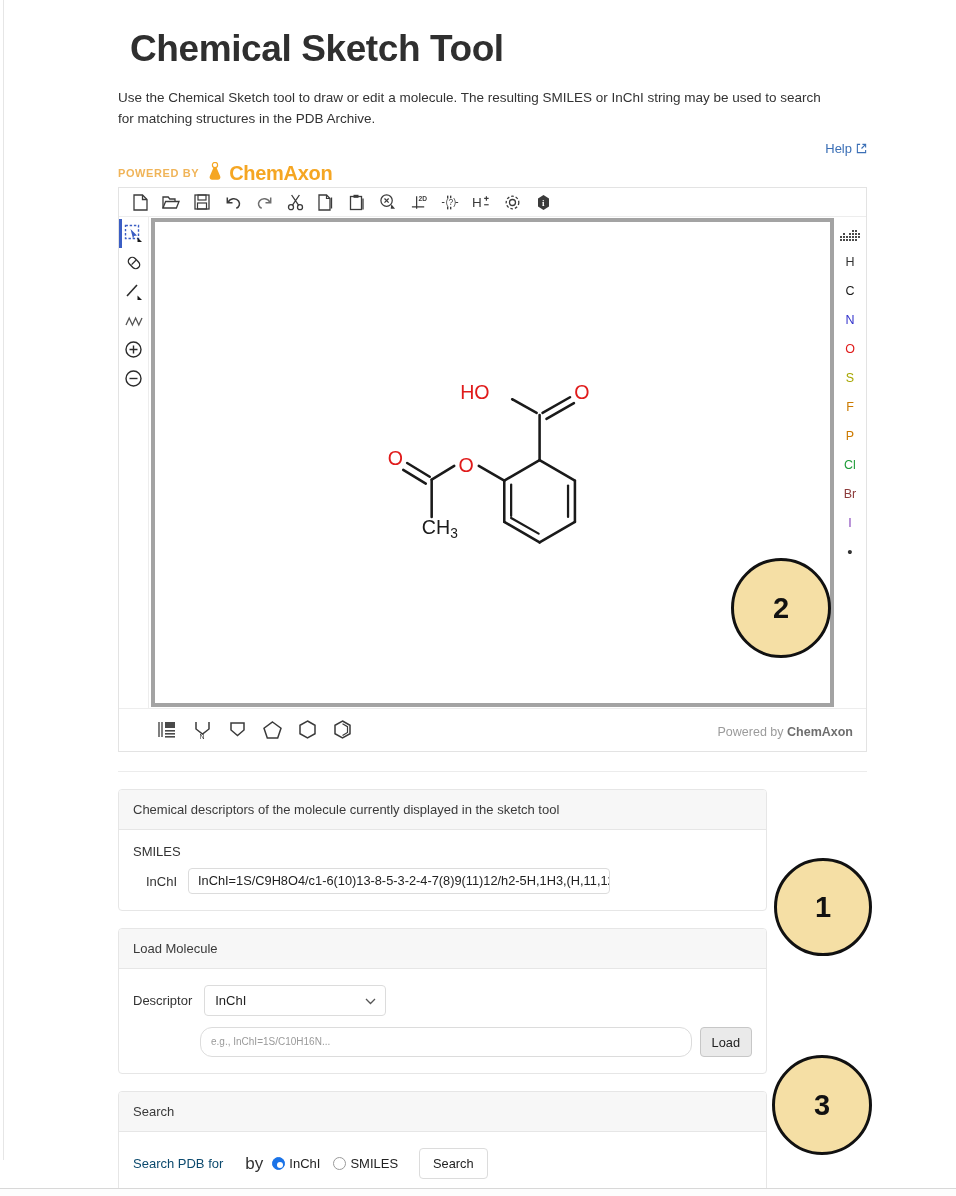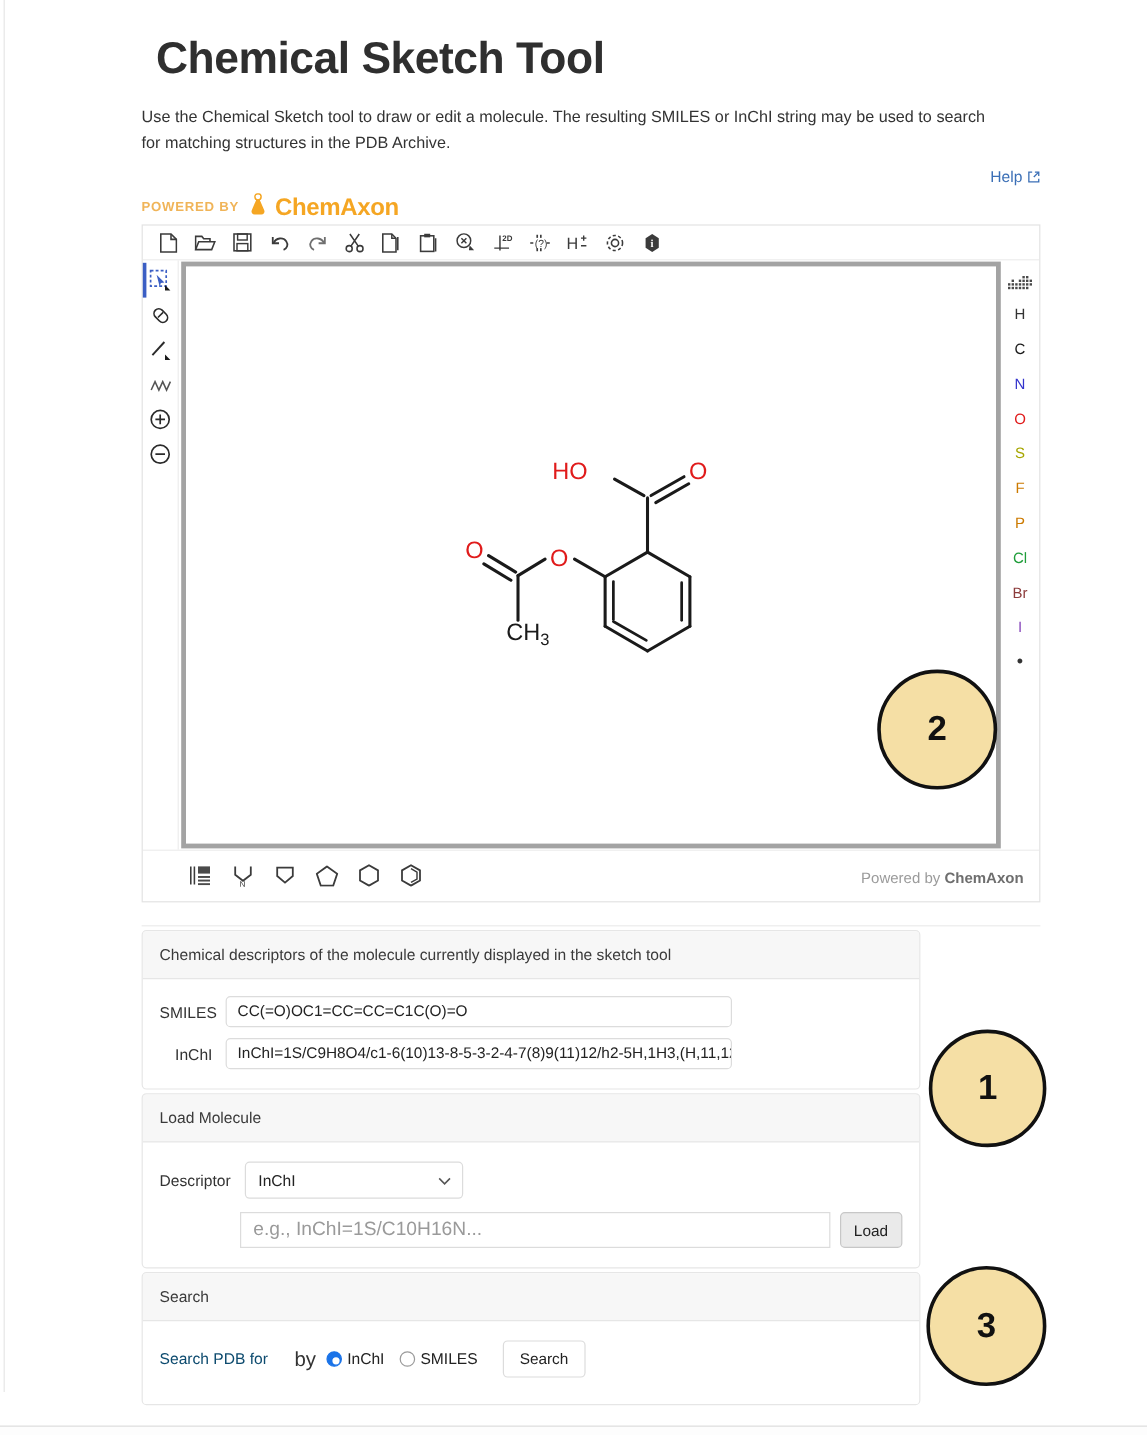--- a/index.html
+++ b/index.html
@@ -102,21 +102,21 @@
   }
   .powered b { color:#6e6e6e; font-weight:bold; }
 
   hr.sep {
     border:none; border-top:1px solid #ececec; margin:19px 0 0 0; width:749px;
   }
 
   
   .panel {
     width:649px; border:1px solid #e6e6e6; border-radius:4px;
-    background:#fff; margin-top:3px; overflow:hidden;
+    background:#fff; margin-top:17px; overflow:hidden;
   }
   .panel-head {
     background:#f7f7f7; border-bottom:1px solid #e6e6e6;
     padding:12px 14px; font-size:13px; color:#3a3a3a;
   }
   .panel-body { padding:14px 14px 16px 14px; }
 
   .fld-row { display:flex; align-items:center; margin-bottom:9px; }
   .fld-label {
     width:55px; text-align:right; font-size:13px; color:#333; padding-right:11px;
@@ -132,22 +132,22 @@
   .select {
     position:relative; width:182px; height:31px; border:1px solid #dcdcdc; border-radius:4px;
     background:#fff; font-size:13px; color:#222; padding:0 10px; line-height:29px;
     cursor:pointer;
   }
   .select .chev {
     position:absolute; right:9px; top:0; height:31px; display:flex; align-items:center;
   }
   .load-row { display:flex; align-items:center; margin-top:11px; margin-left:67px; }
   .load-input {
-    width:604px; height:30px; border:1px solid #dcdcdc; border-radius:0;
-    background:#fff; font-size:16px; color:#9a9a9a; padding:0 10px; line-height:28px;
+    width:604px; height:30px; border:1px solid #dcdcdc; border-radius:12px;
+    background:#fff; font-size:10px; color:#9a9a9a; padding:0 10px; line-height:28px;
   }
   .btn {
     margin-left:8px; height:30px; border:1px solid #c7c7c7; border-radius:4px;
     background:#eaeaea; font-size:12.8px; color:#222; padding:0 11px;
     display:flex; align-items:center; cursor:pointer;
   }
   .btn.plain { background:#fff; border-color:#dcdcdc; padding:0 13px; height:31px; }
 
   .search-row { display:flex; align-items:center; }
   .search-label { font-size:13px; color:#0c4a6e; margin-right:11px; }
@@ -470,21 +470,20 @@
       <div class="powered"><span>Powered by </span><b>ChemAxon</b></div>
     </div>
 
     <hr class="sep">
 
     <div class="panel">
       <div class="panel-head">Chemical descriptors of the molecule currently displayed in the sketch tool</div>
       <div class="panel-body">
         <div class="fld-row">
           <div class="fld-label">SMILES</div>
-          <div class="txtbox">CC(=O)OC1=CC=CC=C1C(O)=O</div>
         </div>
         <div class="fld-row" style="margin-bottom:0">
           <div class="fld-label">InChI</div>
           <div class="txtbox">InChI=1S/C9H8O4/c1-6(10)13-8-5-3-2-4-7(8)9(11)12/h2-5H,1H3,(H,11,12)</div>
         </div>
       </div>
     </div>
 
     <div class="panel">
       <div class="panel-head">Load Molecule</div>

